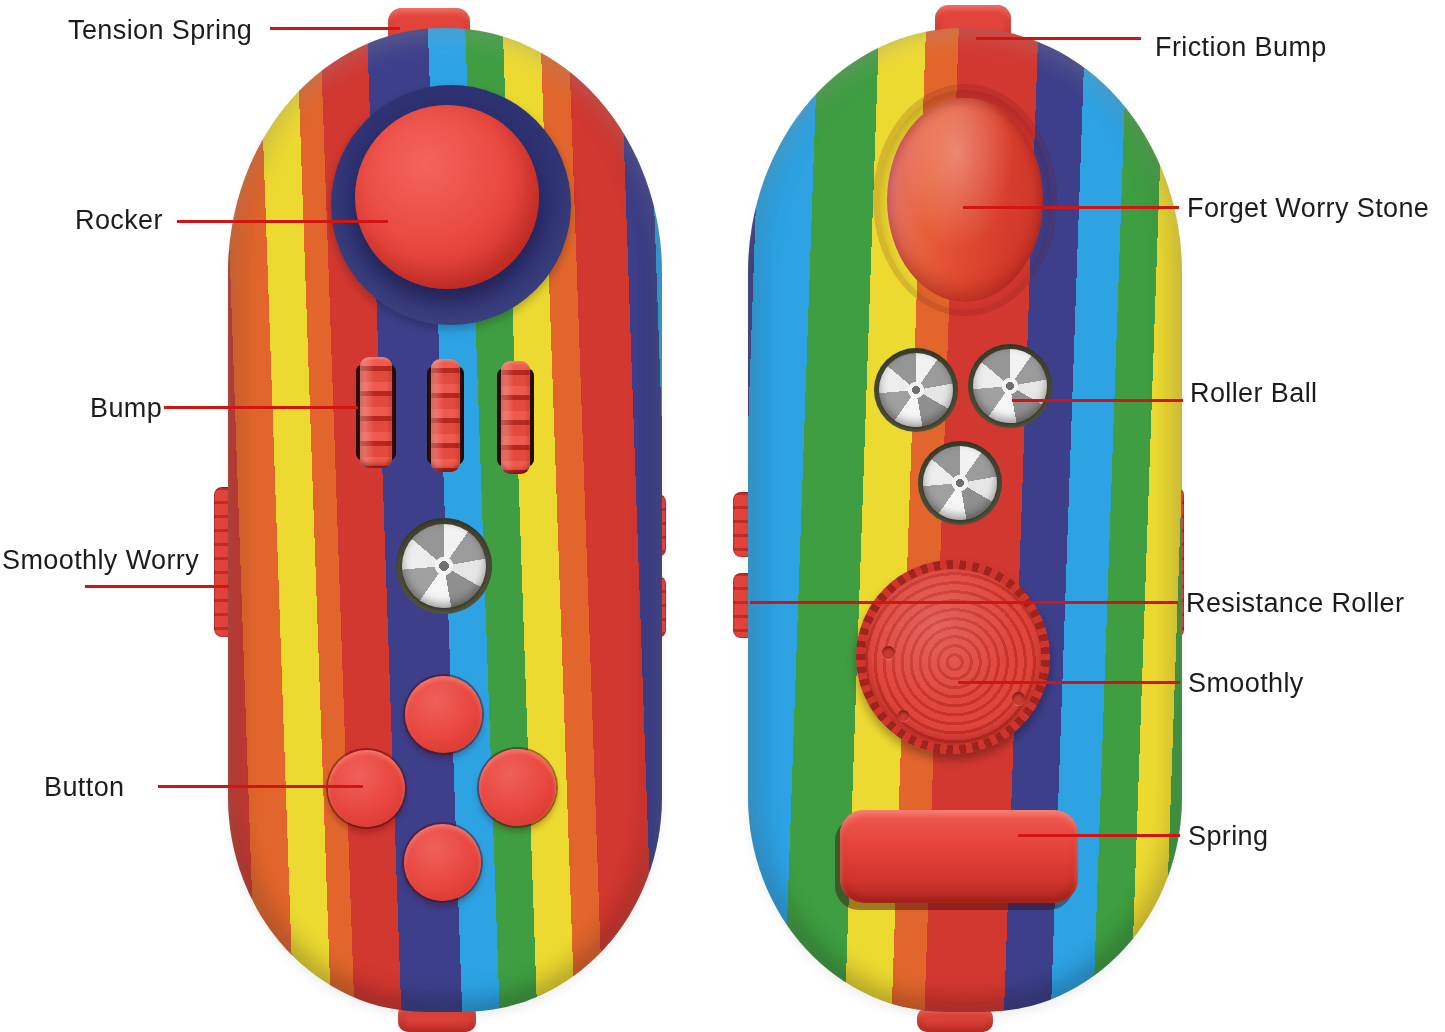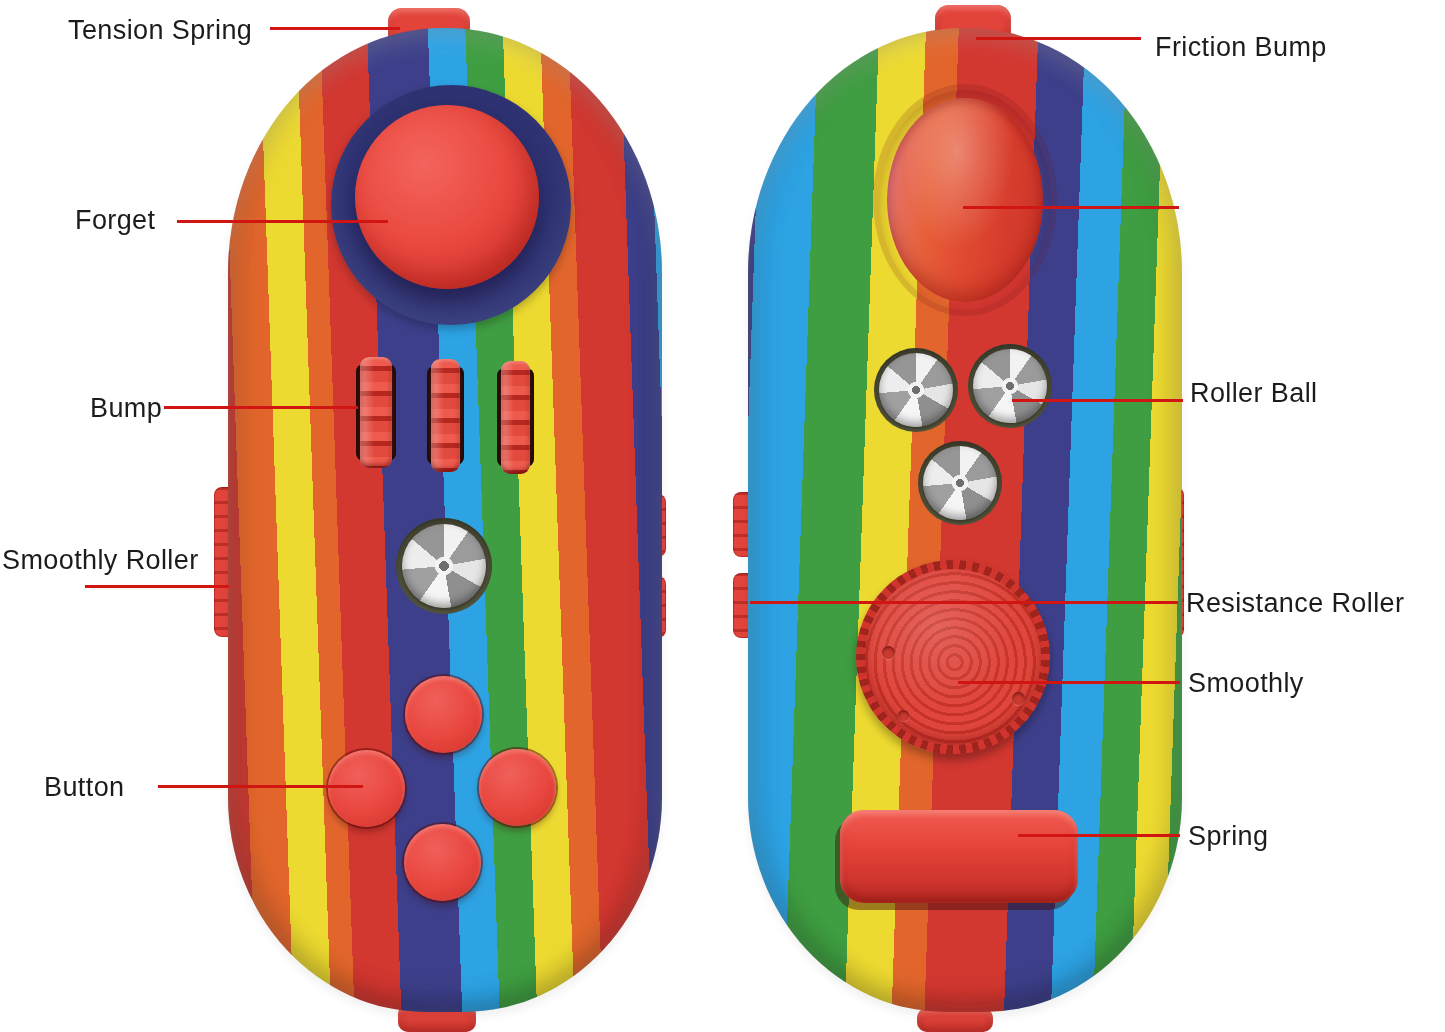--- a/index.html
+++ b/index.html
@@ -208,24 +208,25 @@
   <div class="line" style="left:85px;top:585px;width:144px"></div>
   <div class="line" style="left:158px;top:785px;width:205px"></div>
   <div class="line" style="left:976px;top:37px;width:165px"></div>
   <div class="line" style="left:963px;top:206px;width:216px"></div>
   <div class="line" style="left:1012px;top:399px;width:171px"></div>
   <div class="line" style="left:750px;top:601px;width:428px"></div>
   <div class="line" style="left:958px;top:681px;width:222px"></div>
   <div class="line" style="left:1018px;top:834px;width:162px"></div>
 
   <div class="lbl" style="left:68px;top:15px">Tension Spring</div>
-  <div class="lbl" style="left:75px;top:205px">Forget</div>
+  <div class="lbl" style="left:75px;top:205px">Rocker</div>
   <div class="lbl" style="left:90px;top:393px">Bump</div>
-  <div class="lbl" style="left:2px;top:545px">Smoothly Roller</div>
+  <div class="lbl" style="left:2px;top:545px">Smoothly Worry</div>
   <div class="lbl" style="left:44px;top:772px">Button</div>
 
   <div class="lbl" style="left:1155px;top:32px">Friction Bump</div>
+  <div class="lbl" style="left:1187px;top:193px">Forget Worry Stone</div>
   <div class="lbl" style="left:1190px;top:378px">Roller Ball</div>
   <div class="lbl" style="left:1186px;top:588px">Resistance Roller</div>
   <div class="lbl" style="left:1188px;top:668px">Smoothly</div>
   <div class="lbl" style="left:1188px;top:821px">Spring</div>
 
 </div>
 
 </body></html>

